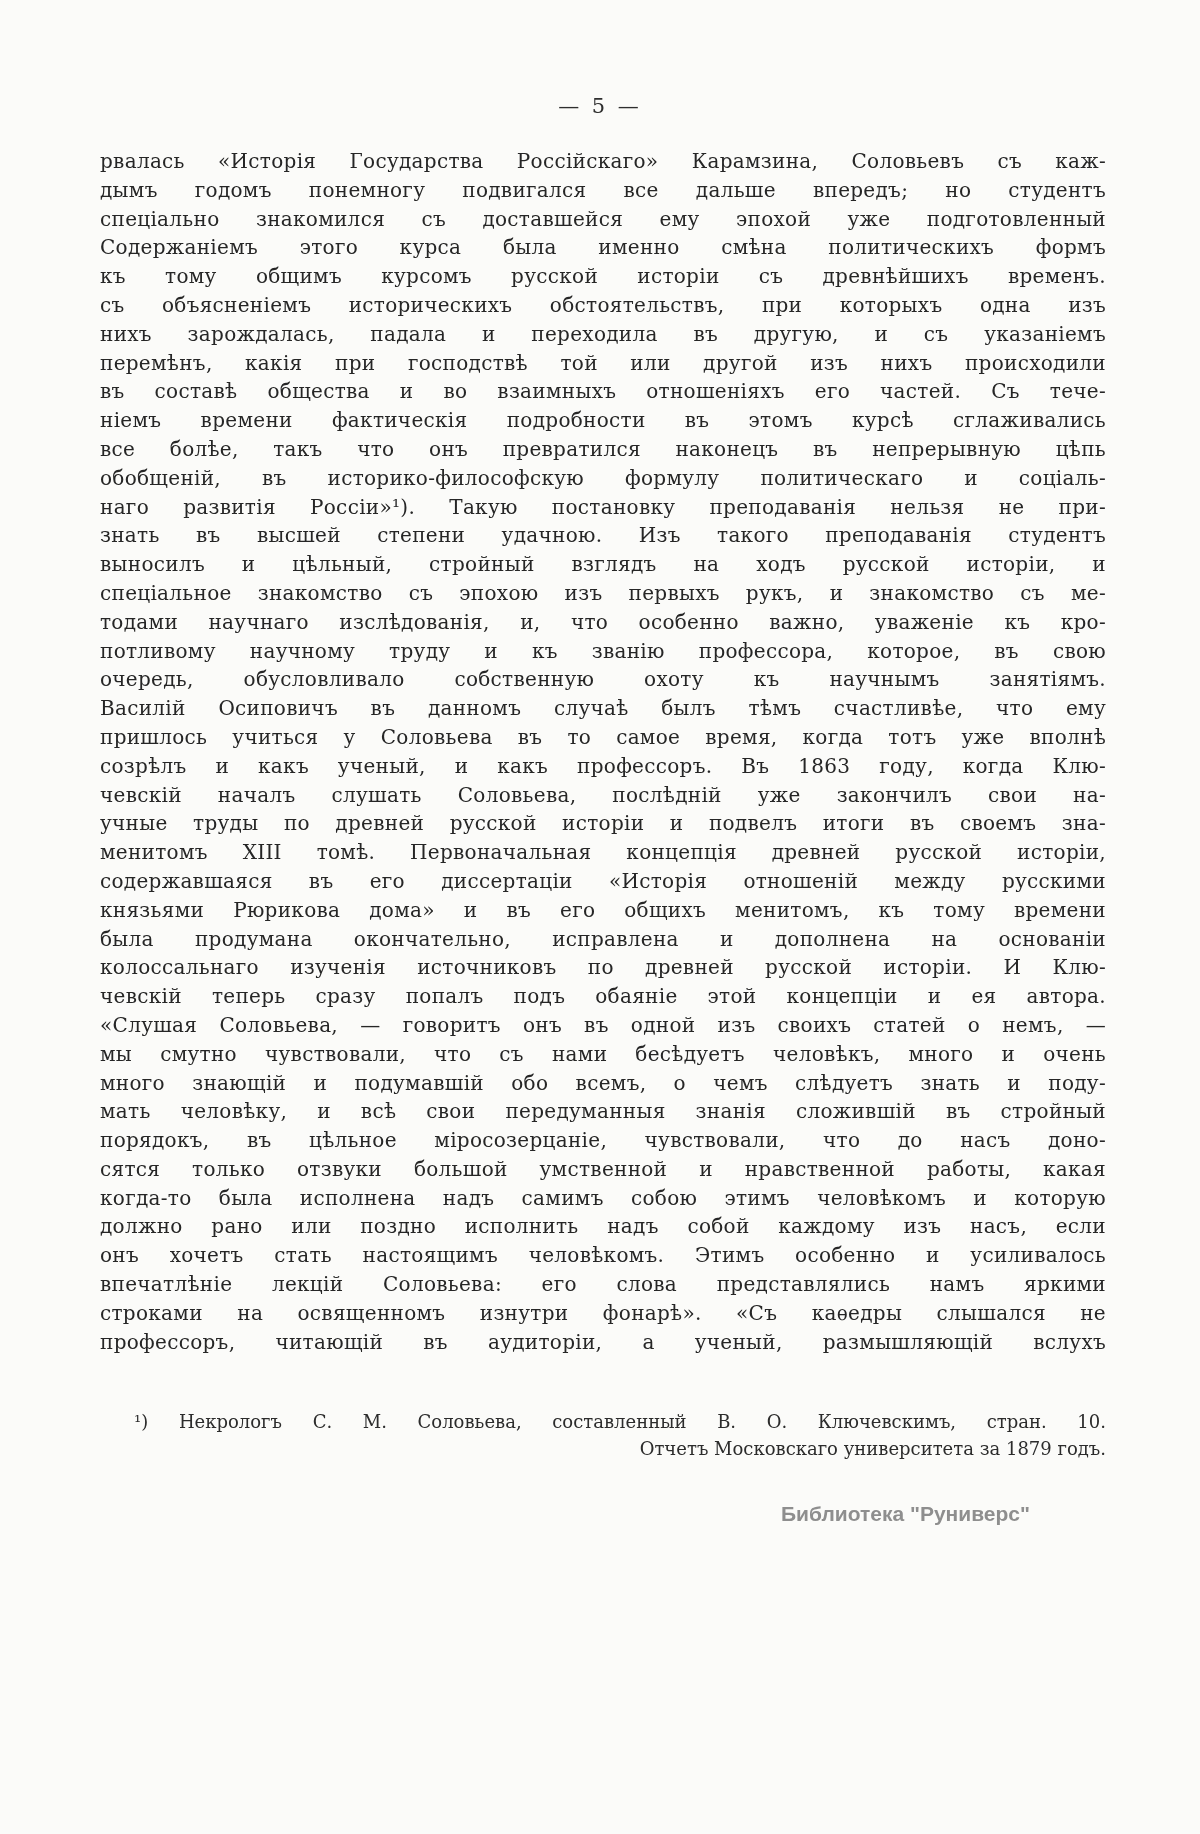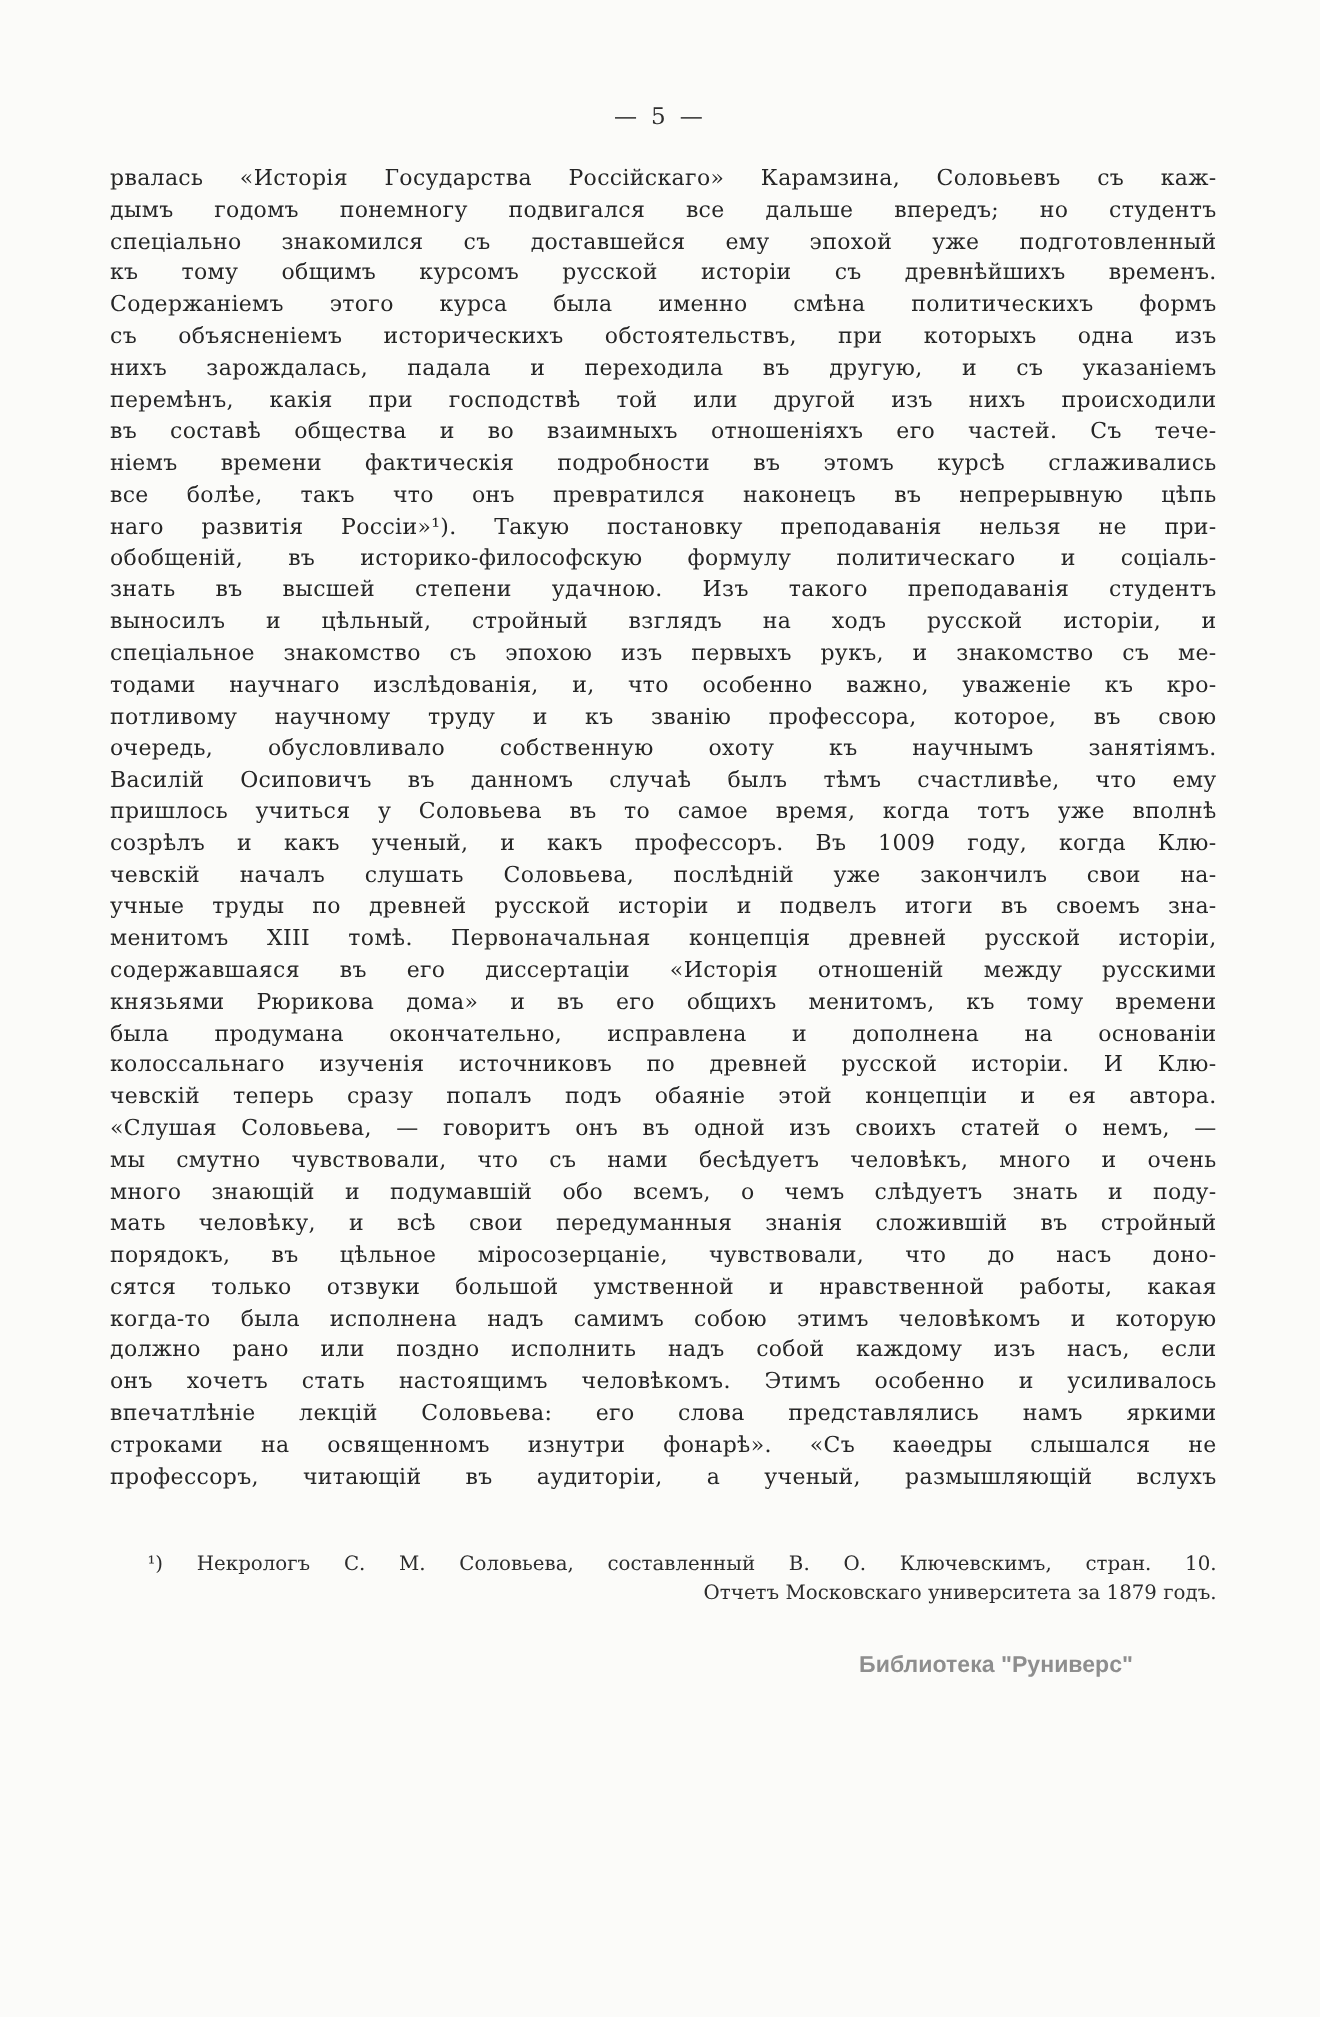--- a/index.html
+++ b/index.html
@@ -72,39 +72,39 @@
 <body>
 
 <div class="page">
 
   <div class="page-number">— 5 —</div>
 
   <div class="body-text">
       <div class="line">рвалась «Исторія Государства Россійскаго» Карамзина, Соловьевъ съ каж-</div>
       <div class="line">дымъ годомъ понемногу подвигался все дальше впередъ; но студентъ</div>
       <div class="line">спеціально знакомился съ доставшейся ему эпохой уже подготовленный</div>
+      <div class="line">Содержаніемъ этого курса была именно смѣна политическихъ формъ</div>
       <div class="line">къ тому общимъ курсомъ русской исторіи съ древнѣйшихъ временъ.</div>
-      <div class="line">Содержаніемъ этого курса была именно смѣна политическихъ формъ</div>
       <div class="line">съ объясненіемъ историческихъ обстоятельствъ, при которыхъ одна изъ</div>
       <div class="line">нихъ зарождалась, падала и переходила въ другую, и съ указаніемъ</div>
       <div class="line">перемѣнъ, какія при господствѣ той или другой изъ нихъ происходили</div>
       <div class="line">въ составѣ общества и во взаимныхъ отношеніяхъ его частей. Съ тече-</div>
       <div class="line">ніемъ времени фактическія подробности въ этомъ курсѣ сглаживались</div>
       <div class="line">все болѣе, такъ что онъ превратился наконецъ въ непрерывную цѣпь</div>
+      <div class="line">обобщеній, въ историко-философскую формулу политическаго и соціаль-</div>
       <div class="line">наго развитія Россіи»¹). Такую постановку преподаванія нельзя не при-</div>
-      <div class="line">обобщеній, въ историко-философскую формулу политическаго и соціаль-</div>
       <div class="line">знать въ высшей степени удачною. Изъ такого преподаванія студентъ</div>
       <div class="line">выносилъ и цѣльный, стройный взглядъ на ходъ русской исторіи, и</div>
       <div class="line">спеціальное знакомство съ эпохою изъ первыхъ рукъ, и знакомство съ ме-</div>
       <div class="line">тодами научнаго изслѣдованія, и, что особенно важно, уваженіе къ кро-</div>
       <div class="line">потливому научному труду и къ званію профессора, которое, въ свою</div>
       <div class="line">очередь, обусловливало собственную охоту къ научнымъ занятіямъ.</div>
       <div class="line">Василій Осиповичъ въ данномъ случаѣ былъ тѣмъ счастливѣе, что ему</div>
       <div class="line">пришлось учиться у Соловьева въ то самое время, когда тотъ уже вполнѣ</div>
-      <div class="line">созрѣлъ и какъ ученый, и какъ профессоръ. Въ 1009 году, когда Клю-</div>
+      <div class="line">созрѣлъ и какъ ученый, и какъ профессоръ. Въ 1863 году, когда Клю-</div>
       <div class="line">чевскій началъ слушать Соловьева, послѣдній уже закончилъ свои на-</div>
       <div class="line">учные труды по древней русской исторіи и подвелъ итоги въ своемъ зна-</div>
       <div class="line">менитомъ XIII томѣ. Первоначальная концепція древней русской исторіи,</div>
       <div class="line">содержавшаяся въ его диссертаціи «Исторія отношеній между русскими</div>
       <div class="line">князьями Рюрикова дома» и въ его общихъ менитомъ, къ тому времени</div>
       <div class="line">была продумана окончательно, исправлена и дополнена на основаніи</div>
       <div class="line">колоссальнаго изученія источниковъ по древней русской исторіи. И Клю-</div>
       <div class="line">чевскій теперь сразу попалъ подъ обаяніе этой концепціи и ея автора.</div>
       <div class="line">«Слушая Соловьева, — говоритъ онъ въ одной изъ своихъ статей о немъ, —</div>
       <div class="line">мы смутно чувствовали, что съ нами бесѣдуетъ человѣкъ, много и очень</div>

